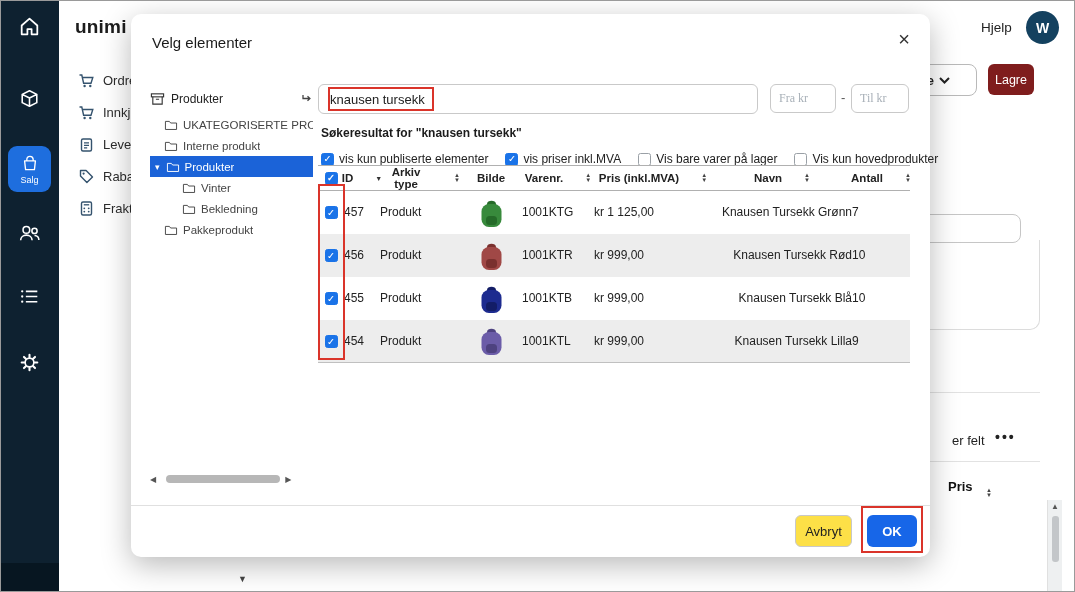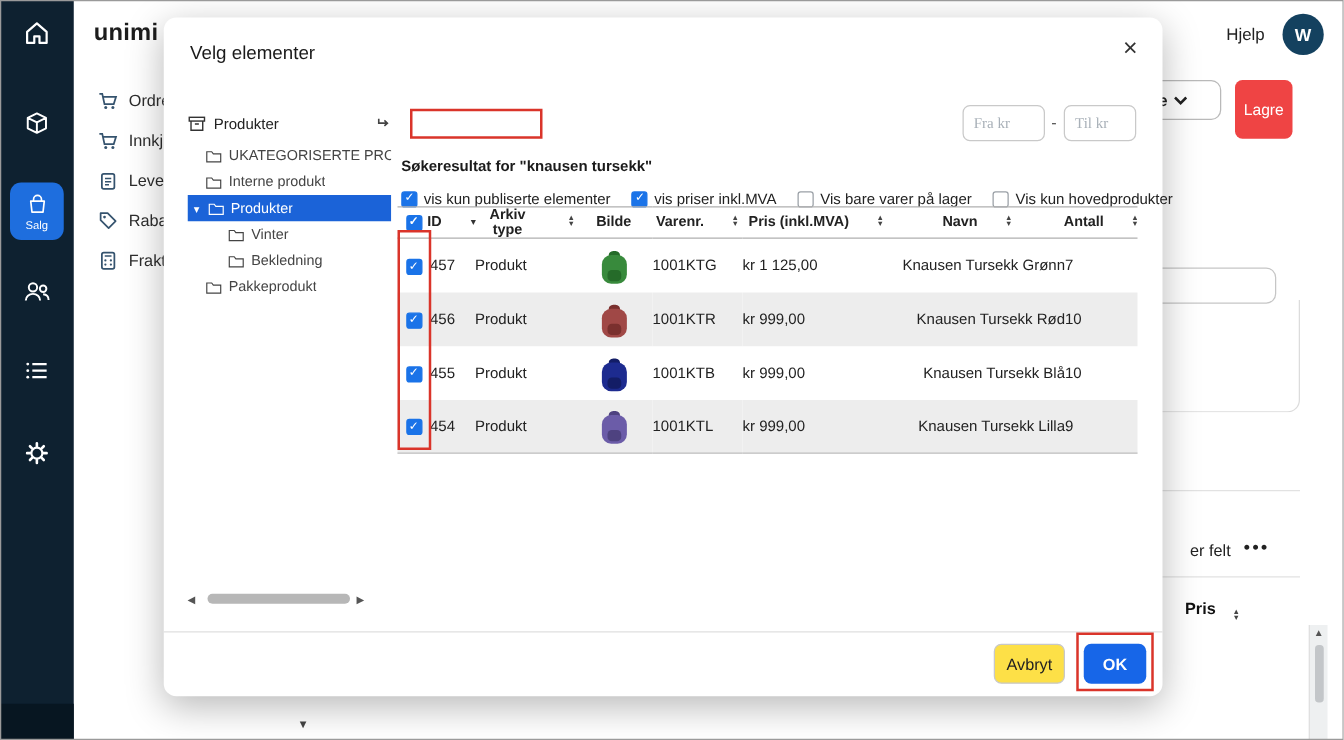--- a/index.html
+++ b/index.html
@@ -23,21 +23,21 @@
 
   
   .bg{position:absolute;z-index:1}
   [data-name="brand"]{left:75px;top:16px;font-size:19px;font-weight:bold;color:#1c1c1c;letter-spacing:.2px}
   [data-name="help-link"]{left:981px;top:20px;font-size:13.5px;color:#222}
   [data-name="avatar"]{left:1026px;top:11px;width:33px;height:33px;border-radius:50%;background:#14415f;color:#fff;font-size:14px;font-weight:bold;display:flex;align-items:center;justify-content:center}
   [data-name="background-nav"]{left:78px;top:64px}
   .bnav{display:flex;align-items:center;gap:8px;height:32px;font-size:13px;color:#2d2d2d;white-space:nowrap}
   .bnav svg{flex:none}
   [data-name="partial-dropdown-button"]{left:900px;top:64px;width:77px;height:32px;background:#fff;border:1px solid #b9b9b9;border-radius:8px;display:flex;align-items:center;justify-content:flex-end;gap:5px;padding-right:26px;font-size:13px;font-weight:bold;color:#222}
-  [data-name="save-button"]{left:988px;top:64px;width:46px;height:47px;background:#ef4444;color:#fff;border-radius:6px;font-size:12.5px;display:flex;align-items:center;justify-content:center}
+  [data-name="save-button"]{left:988px;top:64px;width:46px;height:31px;background:#7f1d1d;color:#fff;border-radius:6px;font-size:12.5px;display:flex;align-items:center;justify-content:center}
   [data-name="bg-input"]{left:888px;top:214px;width:133px;height:29px;border:1px solid #c6c6c6;border-radius:8px;background:#fff}
   [data-name="bg-card-corner"]{left:900px;top:240px;width:140px;height:90px;border-right:1px solid #dcdcdc;border-bottom:1px solid #dcdcdc;border-radius:0 0 10px 0}
   .bg-line{height:1px;background:#e2e2e2}
   [data-name="bg-line-1"]{left:850px;top:392px;width:190px}
   [data-name="bg-line-2"]{left:850px;top:461px;width:190px}
   [data-name="fields-text"]{left:952px;top:433px;font-size:13px;color:#222}
   [data-name="more-menu"]{left:995px;top:429px;font-size:14px;font-weight:bold;letter-spacing:2px;color:#222}
   [data-name="bg-pris-header"]{left:948px;top:479px;font-size:13px;font-weight:bold;color:#111}
   [data-name="bg-pris-sort"]{left:986px;top:478px}
   [data-name="right-scrollbar"]{left:1047px;top:500px;width:15px;height:92px;background:#eef0f1;border-left:1px solid #e0e0e0}
@@ -292,20 +292,21 @@
           <span class="tl" data-name="tree-item-label" data-interactable="false">Pakkeprodukt</span>
         </div>
       </div>
   </div>
   <div data-name="tree-hscrollbar" data-interactable="true">
     <span class="hs-arr" data-name="scroll-left-icon" data-interactable="true">◀</span>
     <span data-name="hscroll-track" data-interactable="true"></span>
     <span class="hs-arr" data-name="scroll-right-icon" data-interactable="true">▶</span>
   </div>
 
+  <input data-name="search-input" data-interactable="true" value="knausen tursekk" style="">
   <input class="price-input" data-name="price-from-input" data-interactable="true" placeholder="Fra kr" style="">
   <span data-name="price-dash" data-interactable="false">-</span>
   <input class="price-input" data-name="price-to-input" data-interactable="true" placeholder="Til kr" style="">
 
   <div data-name="results-label" data-interactable="false">Søkeresultat for "knausen tursekk"</div>
 
   <div data-name="filter-row" data-interactable="false">
       <label class="filter" data-name="filter-checkbox" data-interactable="true">
         <span class="cb on" data-name="checkbox-icon" data-interactable="true">✓</span>
         <span class="fl" data-name="filter-label" data-interactable="false">vis kun publiserte elementer</span>

